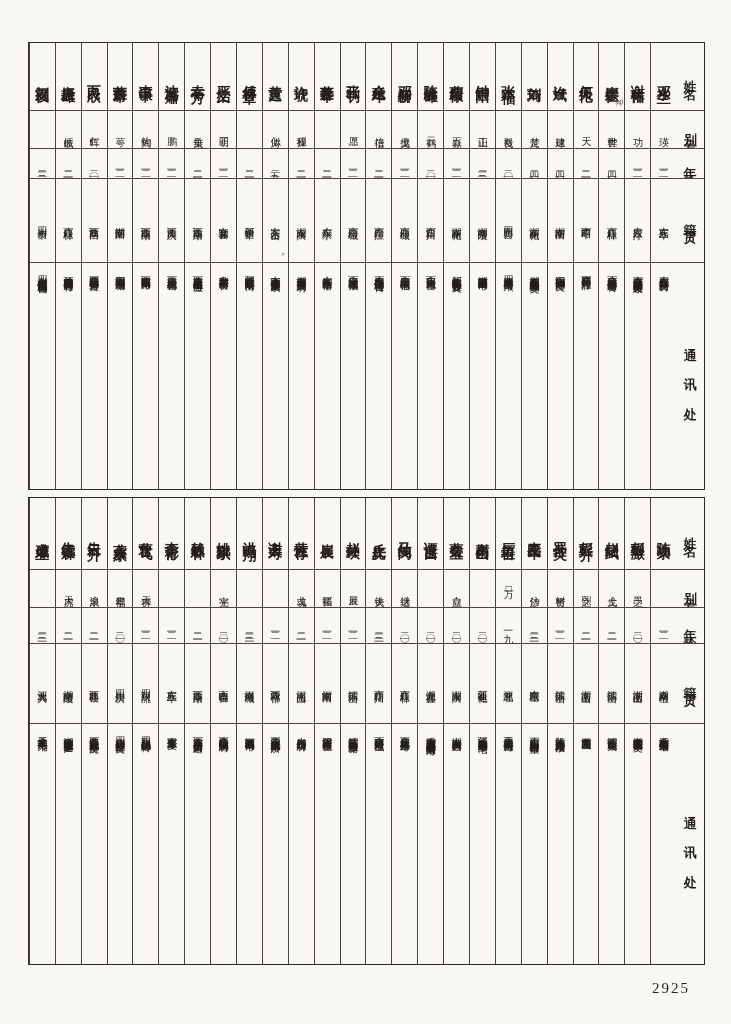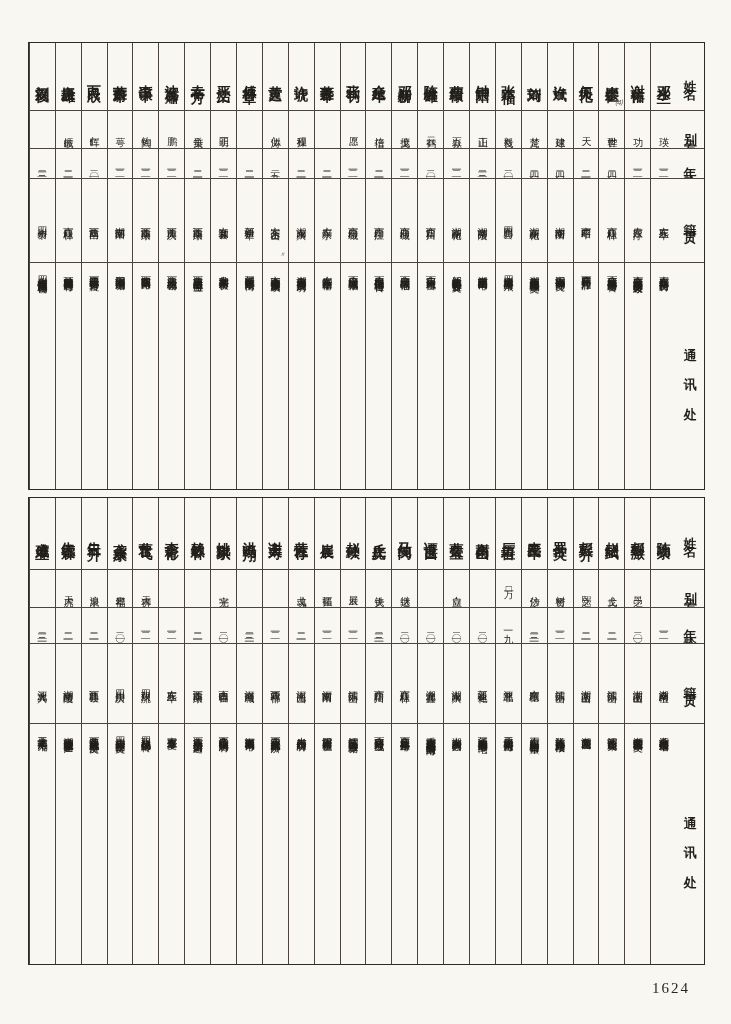--- a/index.html
+++ b/index.html
@@ -958,14 +958,14 @@
           <span>二三</span>
         </div>
         <div class="cell f-native">
           <span>河北大兴</span>
         </div>
         <div class="cell f-address">
           <span>北平市南池子八十九号</span>
         </div>
       </div>
     </div>
-  <div class="page-number">1624</div>
+  <div class="page-number">2925</div>
 </div>
 
 </body></html>

